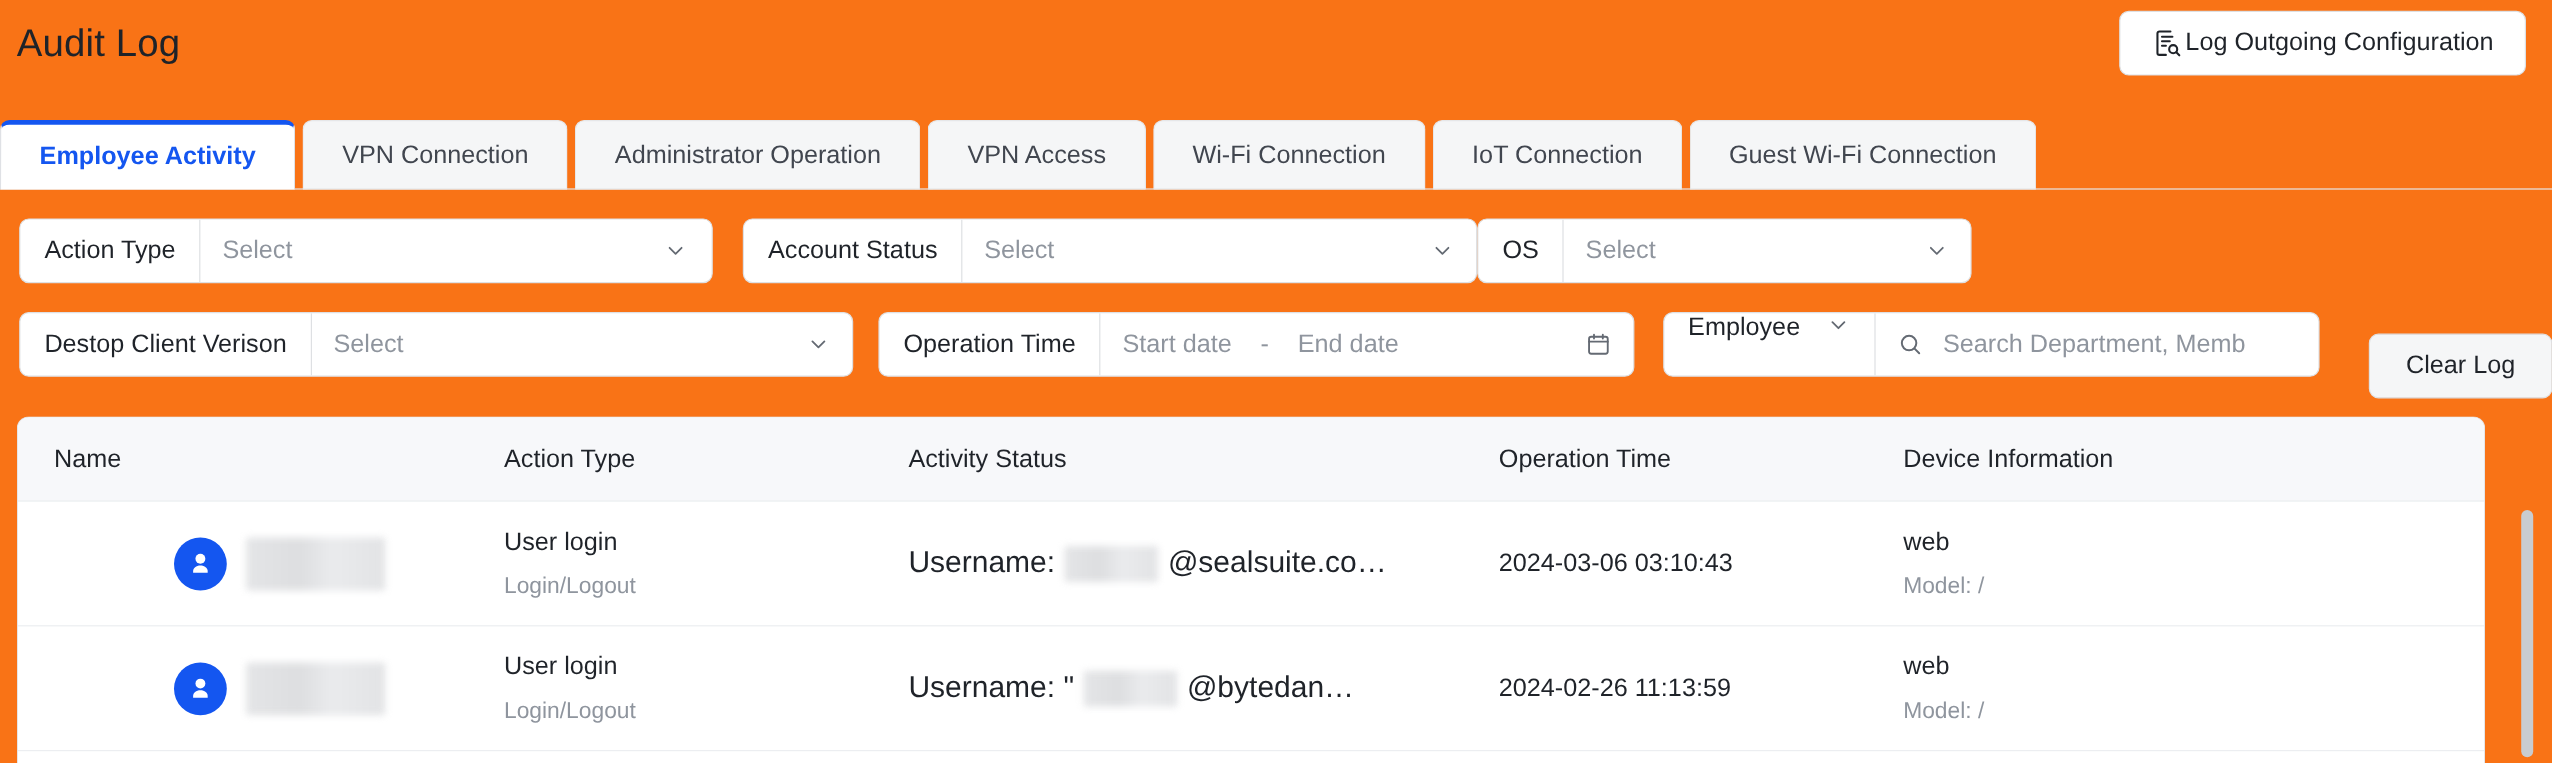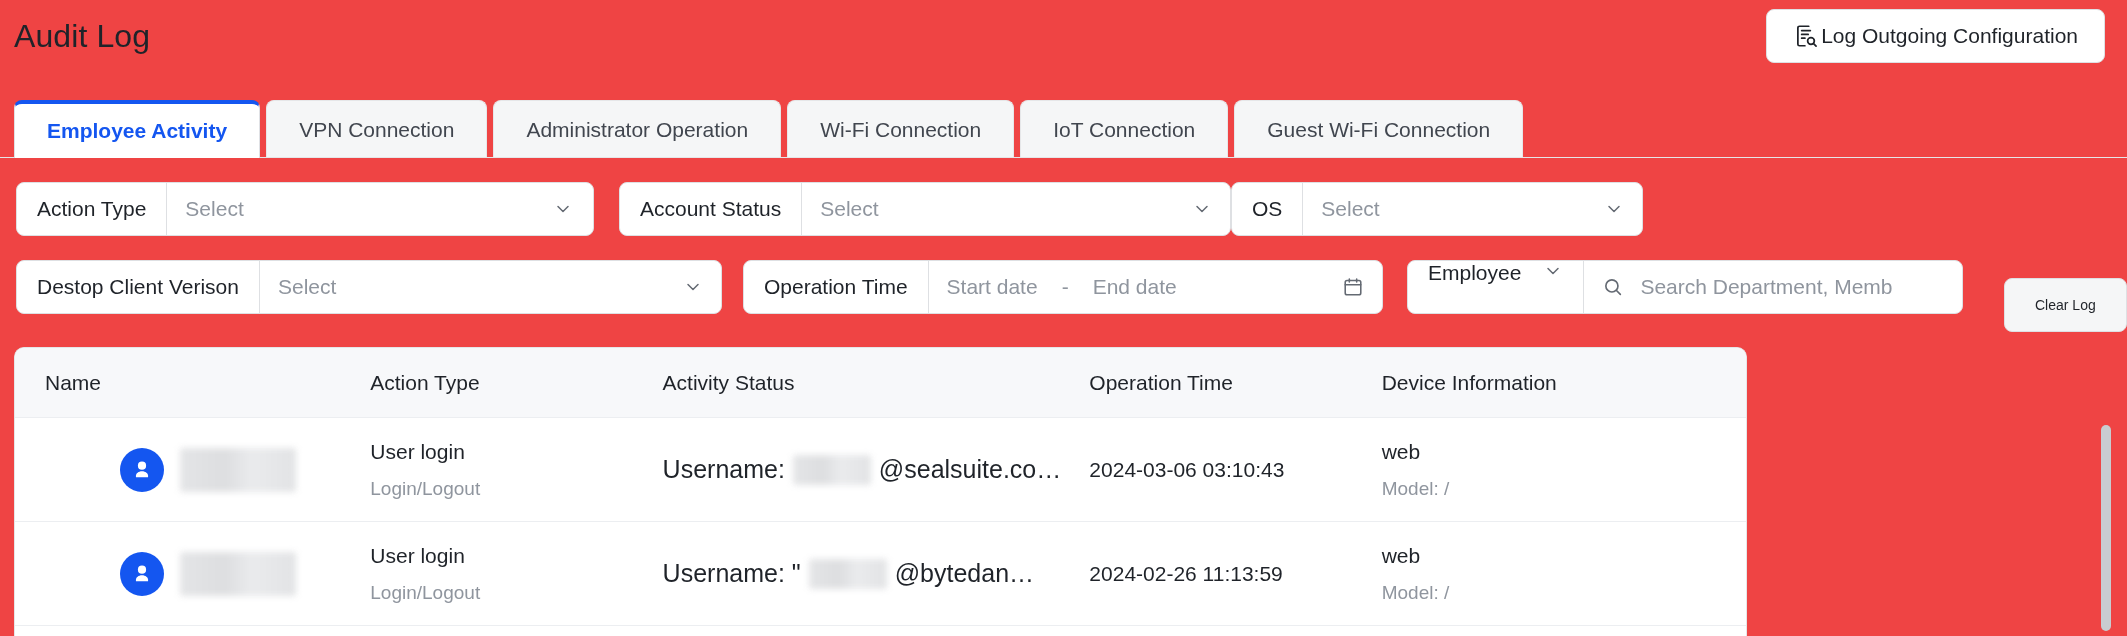--- a/index.html
+++ b/index.html
@@ -7,21 +7,21 @@
     width: 2127px;
     height: 636px;
     background: #ffffff;
     font-family: "Liberation Sans", sans-serif;
     overflow: hidden;
   }
   .page {
     position: relative;
     width: 2127px;
     height: 636px;
-    background: #ef4444;
+    background: #f97316;
   }
 
   
   .header {
     position: absolute;
     top: 0; left: 0;
     width: 2127px;
     height: 72px;
     display: flex;
     align-items: center;
@@ -55,21 +55,20 @@
   .ico { display: inline-block; line-height: 0; }
 
   
   .tabs {
     position: absolute;
     top: 96px; left: 0;
     width: 2127px;
     height: 62px;
     display: flex;
     align-items: flex-end;
-    padding-left: 14px;
     gap: 6px;
   }
   .tab {
     height: 58px;
     display: flex;
     align-items: center;
     justify-content: center;
     padding: 0 32px;
     background: #f5f6f7;
     border: 1px solid #e6e7e9;
@@ -197,32 +196,32 @@
   .clear-btn {
     height: 54px;
     margin-left: 41px;
     padding: 0 30px;
     display: flex;
     align-items: center;
     justify-content: center;
     background: #f5f6f7;
     border: 1px solid #dee0e3;
     border-radius: 8px;
-    font-size: 14px;
+    font-size: 21px;
     color: #1f2329;
     cursor: pointer;
     white-space: nowrap;
     margin-top: 35px;
   }
 
   
   .table-wrap {
     position: absolute;
     top: 347px; left: 14px;
-    width: 1733px;
+    width: 2057px;
     height: 289px;
     border: 1px solid #e5e6e8;
     border-bottom: none;
     border-radius: 10px 10px 0 0;
     background: #ffffff;
     overflow: hidden;
   }
   .thead {
     display: flex;
     align-items: center;
@@ -341,20 +340,23 @@
     <div class="tab active">
         <span>Employee Activity</span>
       </div>
     <div class="tab">
         <span>VPN Connection</span>
       </div>
     <div class="tab">
         <span>Administrator Operation</span>
       </div>
     <div class="tab">
+        <span>VPN Access</span>
+      </div>
+    <div class="tab">
         <span>Wi-Fi Connection</span>
       </div>
     <div class="tab">
         <span>IoT Connection</span>
       </div>
     <div class="tab">
         <span>Guest Wi-Fi Connection</span>
       </div>
   </div>
   <div class="tabs-underline"></div>

